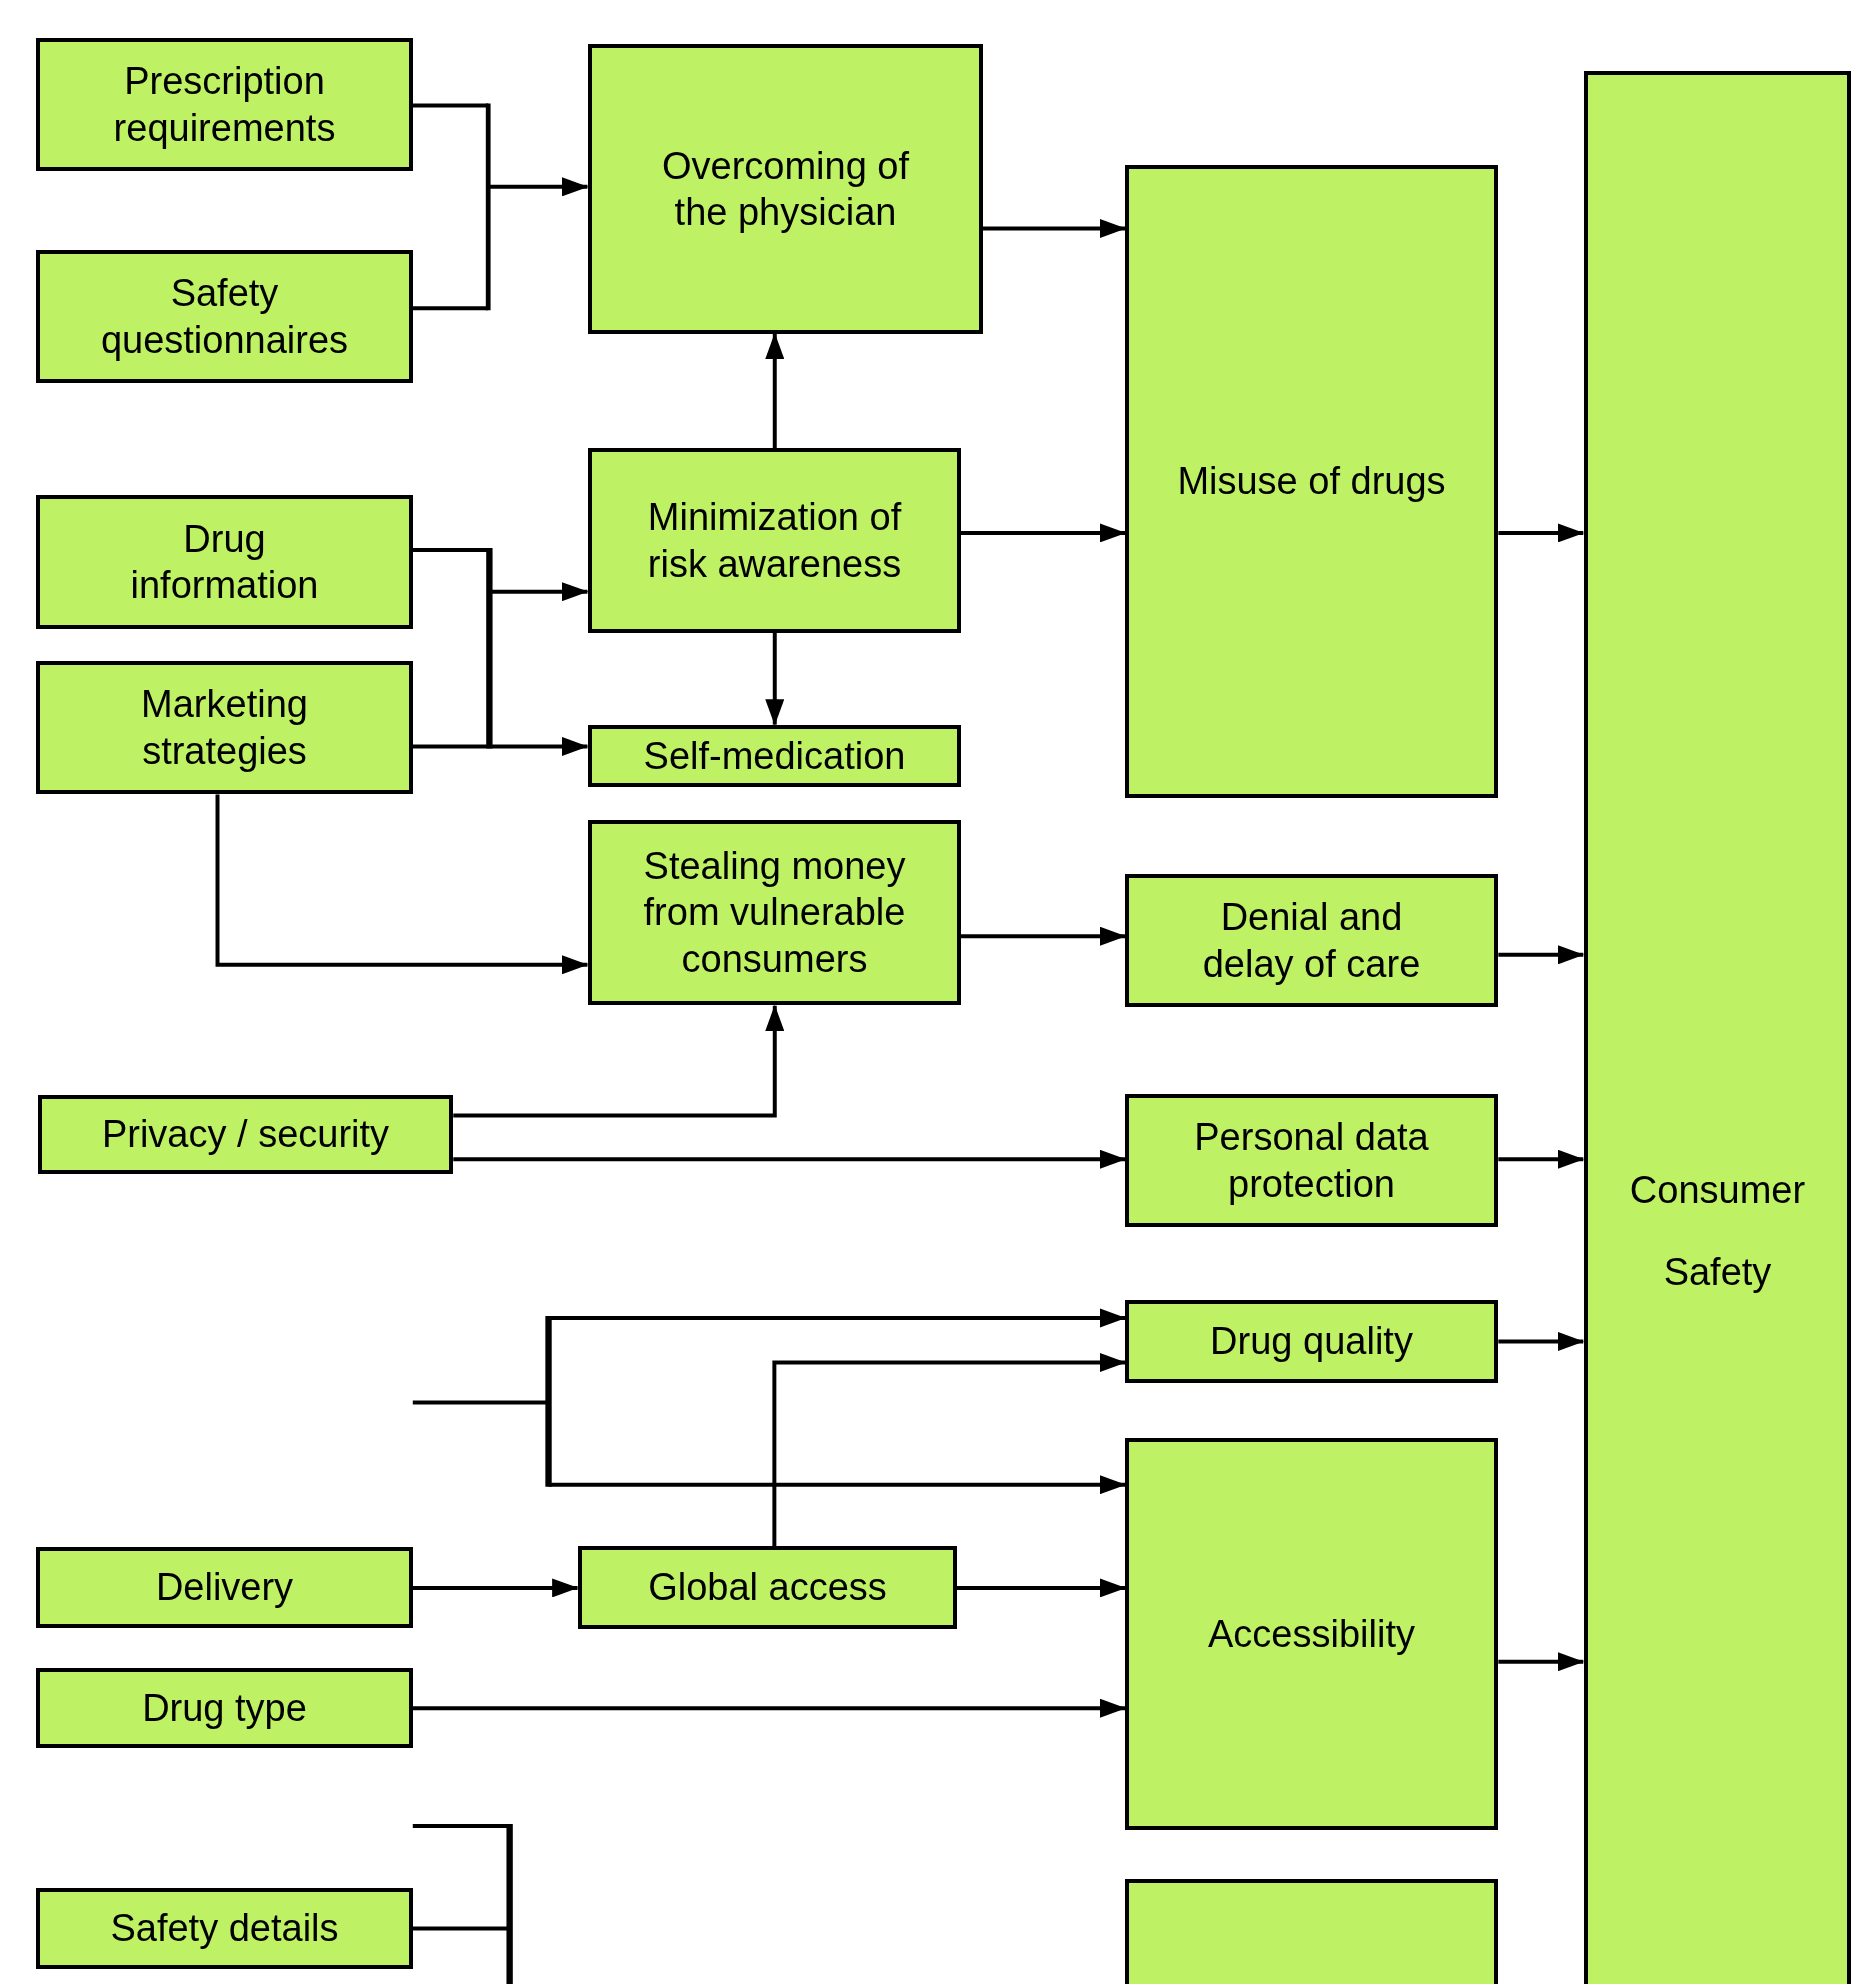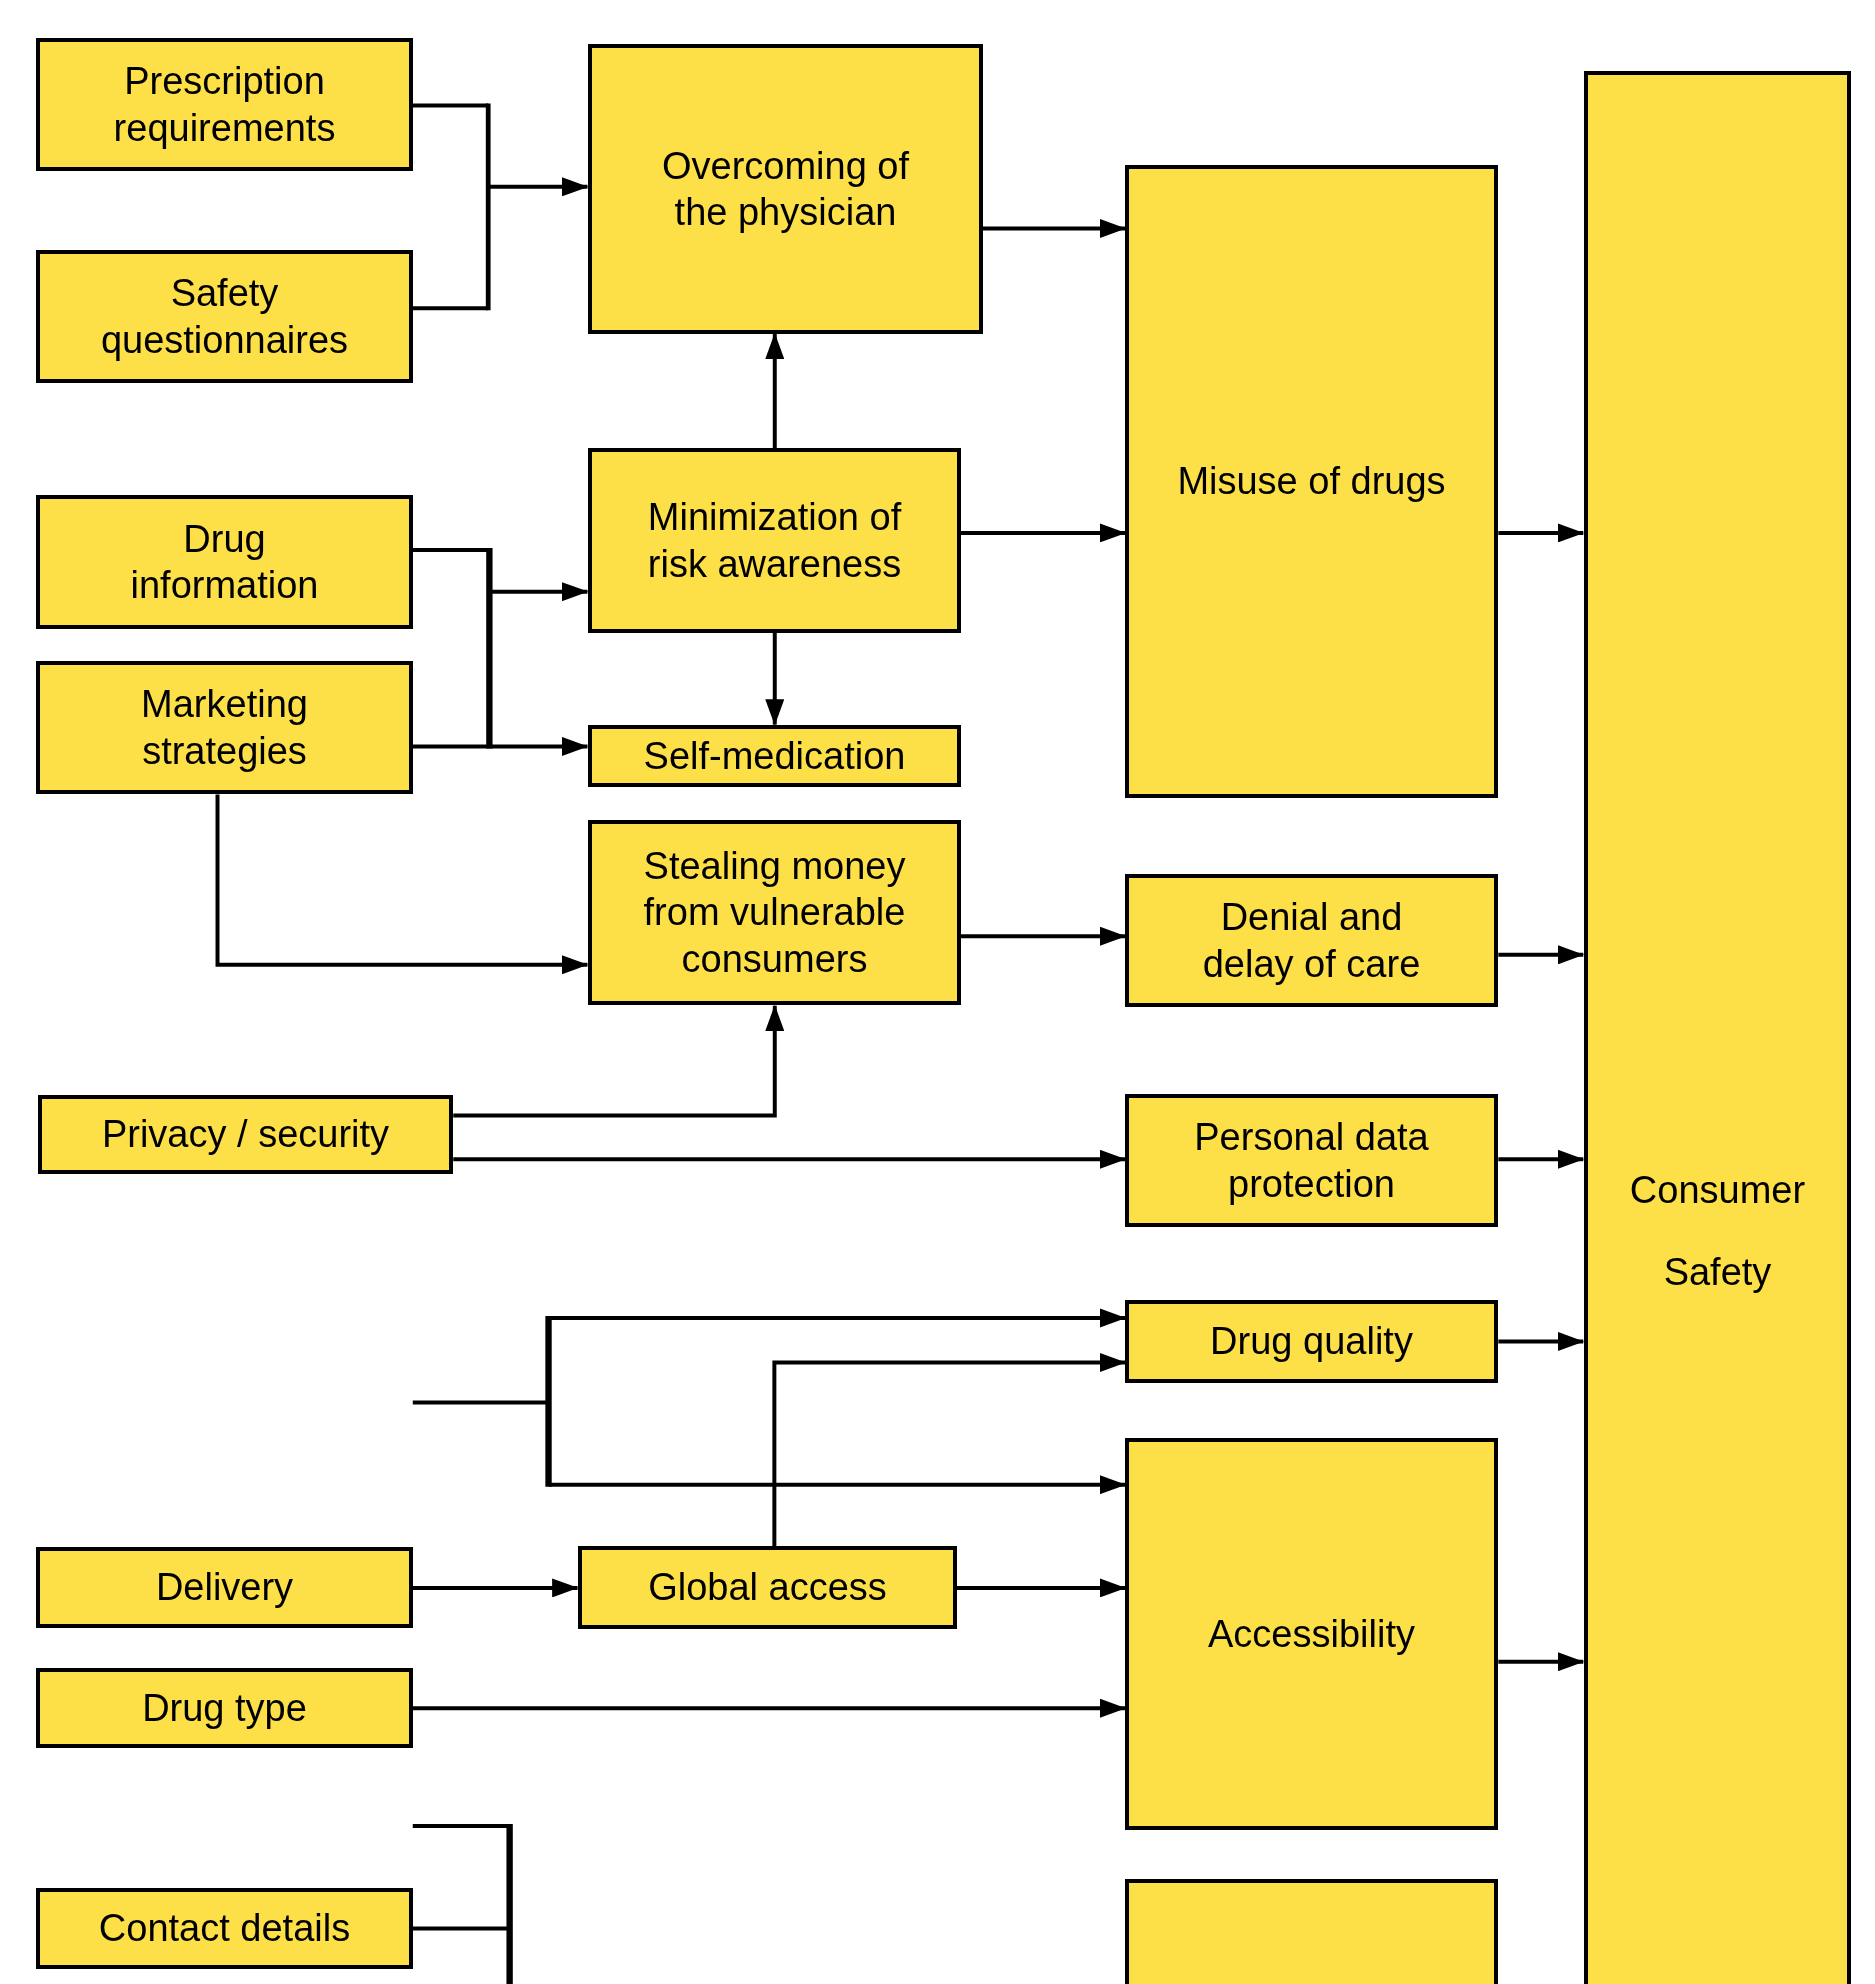--- a/index.html
+++ b/index.html
@@ -19,21 +19,21 @@
     position: absolute;
     left: 0;
     top: 0;
     width: 1875px;
     height: 2486px;
   }
   .node {
     position: absolute;
     box-sizing: border-box;
     border: 4px solid #000000;
-    background: #fde047;
+    background: #bef264;
     color: #000000;
     display: flex;
     align-items: center;
     justify-content: center;
     text-align: center;
     font-size: 38px;
     line-height: 1.22;
     white-space: pre-line;
   }
   .node--safety {
@@ -112,21 +112,21 @@
 requirements</div>
   <div class="node" style="left:36px;top:250px;width:377px;height:133px">Safety
 questionnaires</div>
   <div class="node" style="left:36px;top:495px;width:377px;height:134px">Drug
 information</div>
   <div class="node" style="left:36px;top:661px;width:377px;height:133px">Marketing
 strategies</div>
   <div class="node" style="left:38px;top:1095px;width:415px;height:79px">Privacy / security</div>
   <div class="node" style="left:36px;top:1547px;width:377px;height:81px">Delivery</div>
   <div class="node" style="left:36px;top:1668px;width:377px;height:80px">Drug type</div>
-  <div class="node" style="left:36px;top:1888px;width:377px;height:81px">Contact details</div>
+  <div class="node" style="left:36px;top:1888px;width:377px;height:81px">Safety details</div>
 
   <div class="node" style="left:588px;top:44px;width:395px;height:290px">Overcoming of
 the physician</div>
   <div class="node" style="left:588px;top:448px;width:373px;height:185px">Minimization of
 risk awareness</div>
   <div class="node" style="left:588px;top:725px;width:373px;height:62px">Self-medication</div>
   <div class="node" style="left:588px;top:820px;width:373px;height:185px">Stealing money
 from vulnerable
 consumers</div>
   <div class="node" style="left:578px;top:1546px;width:379px;height:83px">Global access</div>

